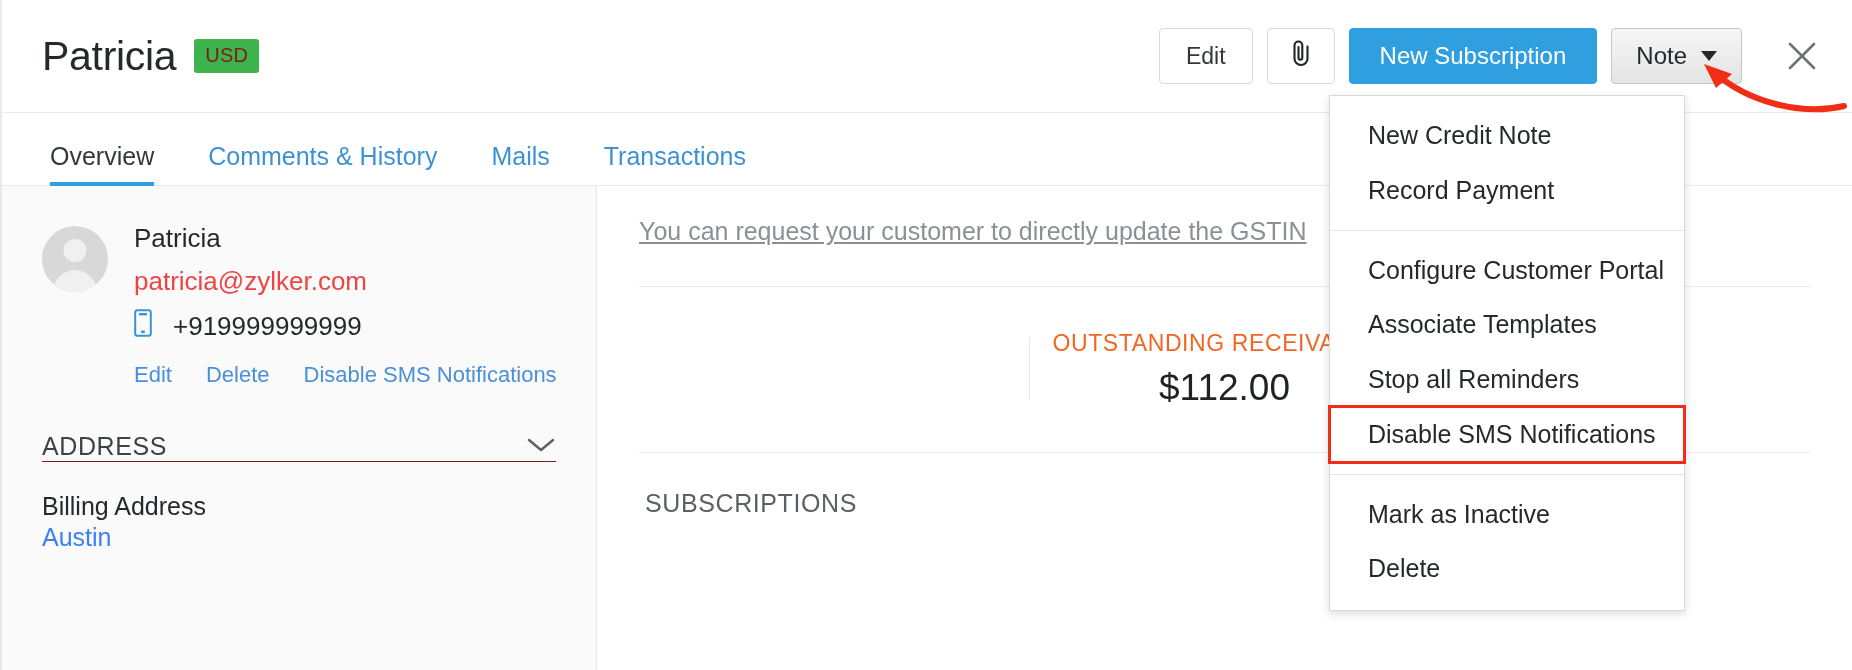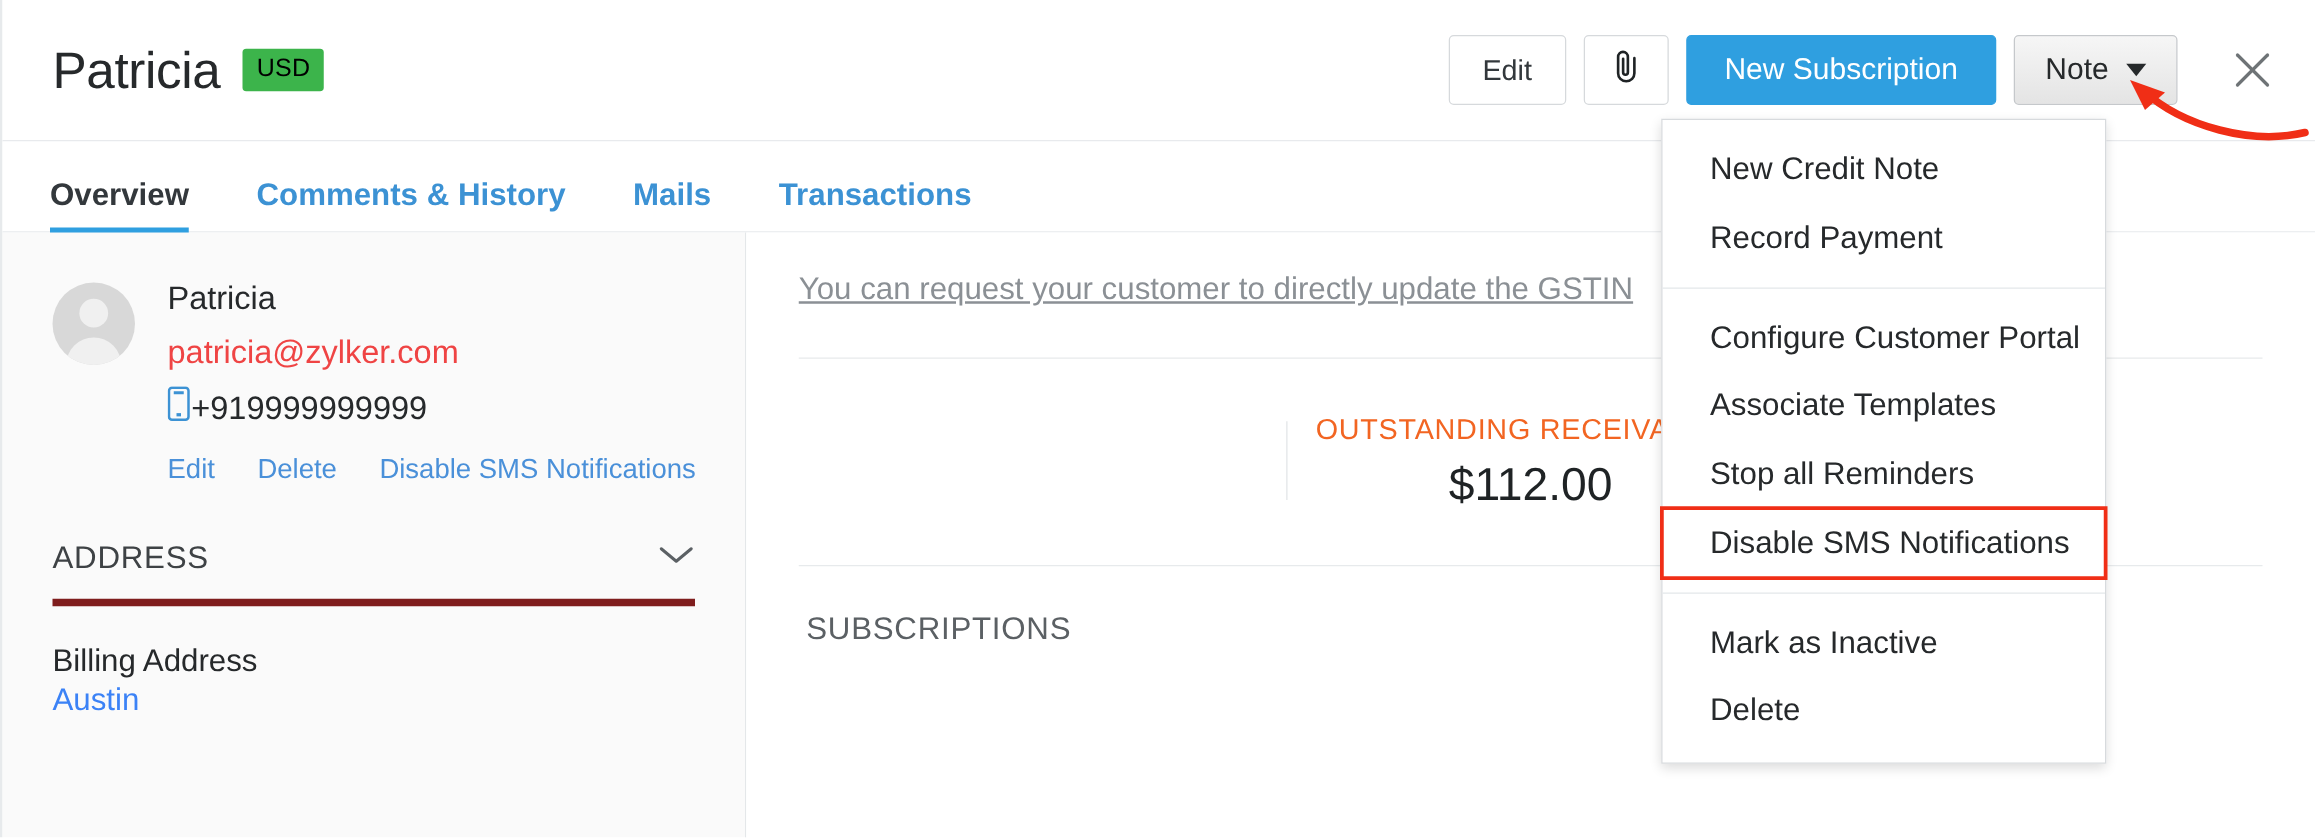--- a/index.html
+++ b/index.html
@@ -32,21 +32,21 @@
   .title-wrap { display: flex; align-items: center; gap: 18px; }
   .page-title {
     font-size: 41px;
     font-weight: 400;
     color: #26292b;
     letter-spacing: -0.3px;
     line-height: 1;
   }
   .currency-badge {
     background: #3cb44b;
-    color: #000000;
+    color: #7f1d1d;
     font-size: 20px;
     font-weight: 500;
     padding: 5px 11px 6px;
     border-radius: 3px;
     letter-spacing: 0.2px;
     line-height: 1.15;
   }
   .header-actions {
     margin-left: auto;
     display: flex;
@@ -103,25 +103,24 @@
   }
 
   
   .arrow-anno { position: absolute; right: 0px; top: 44px; pointer-events: none; z-index: 70; }
 
   
   .tabbar {
     height: 73px;
     display: flex;
     align-items: flex-end;
-    padding-left: 38px;
+    padding-left: 48px;
     gap: 0;
     border-bottom: 1px solid #e8eaed;
     background: #ffffff;
-    font-weight: bold;
   }
   .tab {
     font-size: 25px;
     color: #3c92d4;
     padding: 0 27px 16px 27px;
     cursor: pointer;
     white-space: nowrap;
     position: relative;
     line-height: 1;
   }
@@ -158,29 +157,28 @@
     position: absolute; top: 13px; left: 50%; transform: translateX(-50%);
     width: 23px; height: 23px; border-radius: 50%; background: #f0f0f0;
   }
   .avatar .shoulders {
     position: absolute; bottom: -12px; left: 50%; transform: translateX(-50%);
     width: 44px; height: 34px; border-radius: 22px 22px 0 0; background: #f0f0f0;
   }
   .contact-info { display: flex; flex-direction: column; gap: 14px; padding-top: 2px; }
   .contact-name { font-size: 26px; color: #26292b; line-height: 1.1; }
   .contact-email { font-size: 26px; color: #ef4444; line-height: 1.1; }
-  .contact-phone { display: flex; align-items: center; gap: 1px; font-size: 26px; color: #26292b; }
+  .contact-phone { display: flex; align-items: center; gap: 21px; font-size: 26px; color: #26292b; }
   .links-row { display: flex; align-items: center; gap: 0; margin: 18px 0 0 0; padding-left: 92px; }
   .link { font-size: 22px; color: #4a90d9; cursor: pointer; white-space: nowrap; }
   .link-sep { width: 1px; height: 22px; background: #d3d6d9; margin: 0 17px; }
   .section-head {
     margin-top: 44px;
     display: flex; align-items: center; justify-content: space-between;
-    padding-bottom: 18px;
-    border-bottom: 6px solid #7f1d1d;
+    border-bottom: 1px solid #7f1d1d;
   }
   .section-title { font-size: 25px; color: #3e4245; letter-spacing: 0.6px; }
   .addr-label { margin-top: 30px; font-size: 25px; color: #26292b; }
   .addr-line { margin-top: 2px; font-size: 25px; color: #3b82f6; }
 
   
   .main { flex: 1; padding: 30px 0 0 0; position: relative; background: #ffffff; }
   .gstin-note { font-size: 25px; color: #8b9095; padding: 0 40px 0 42px; line-height: 1.2; text-decoration: underline; }
   .divider { height: 1px; background: #e7eaec; margin: 40px 42px 0 42px; }
   .stats {

